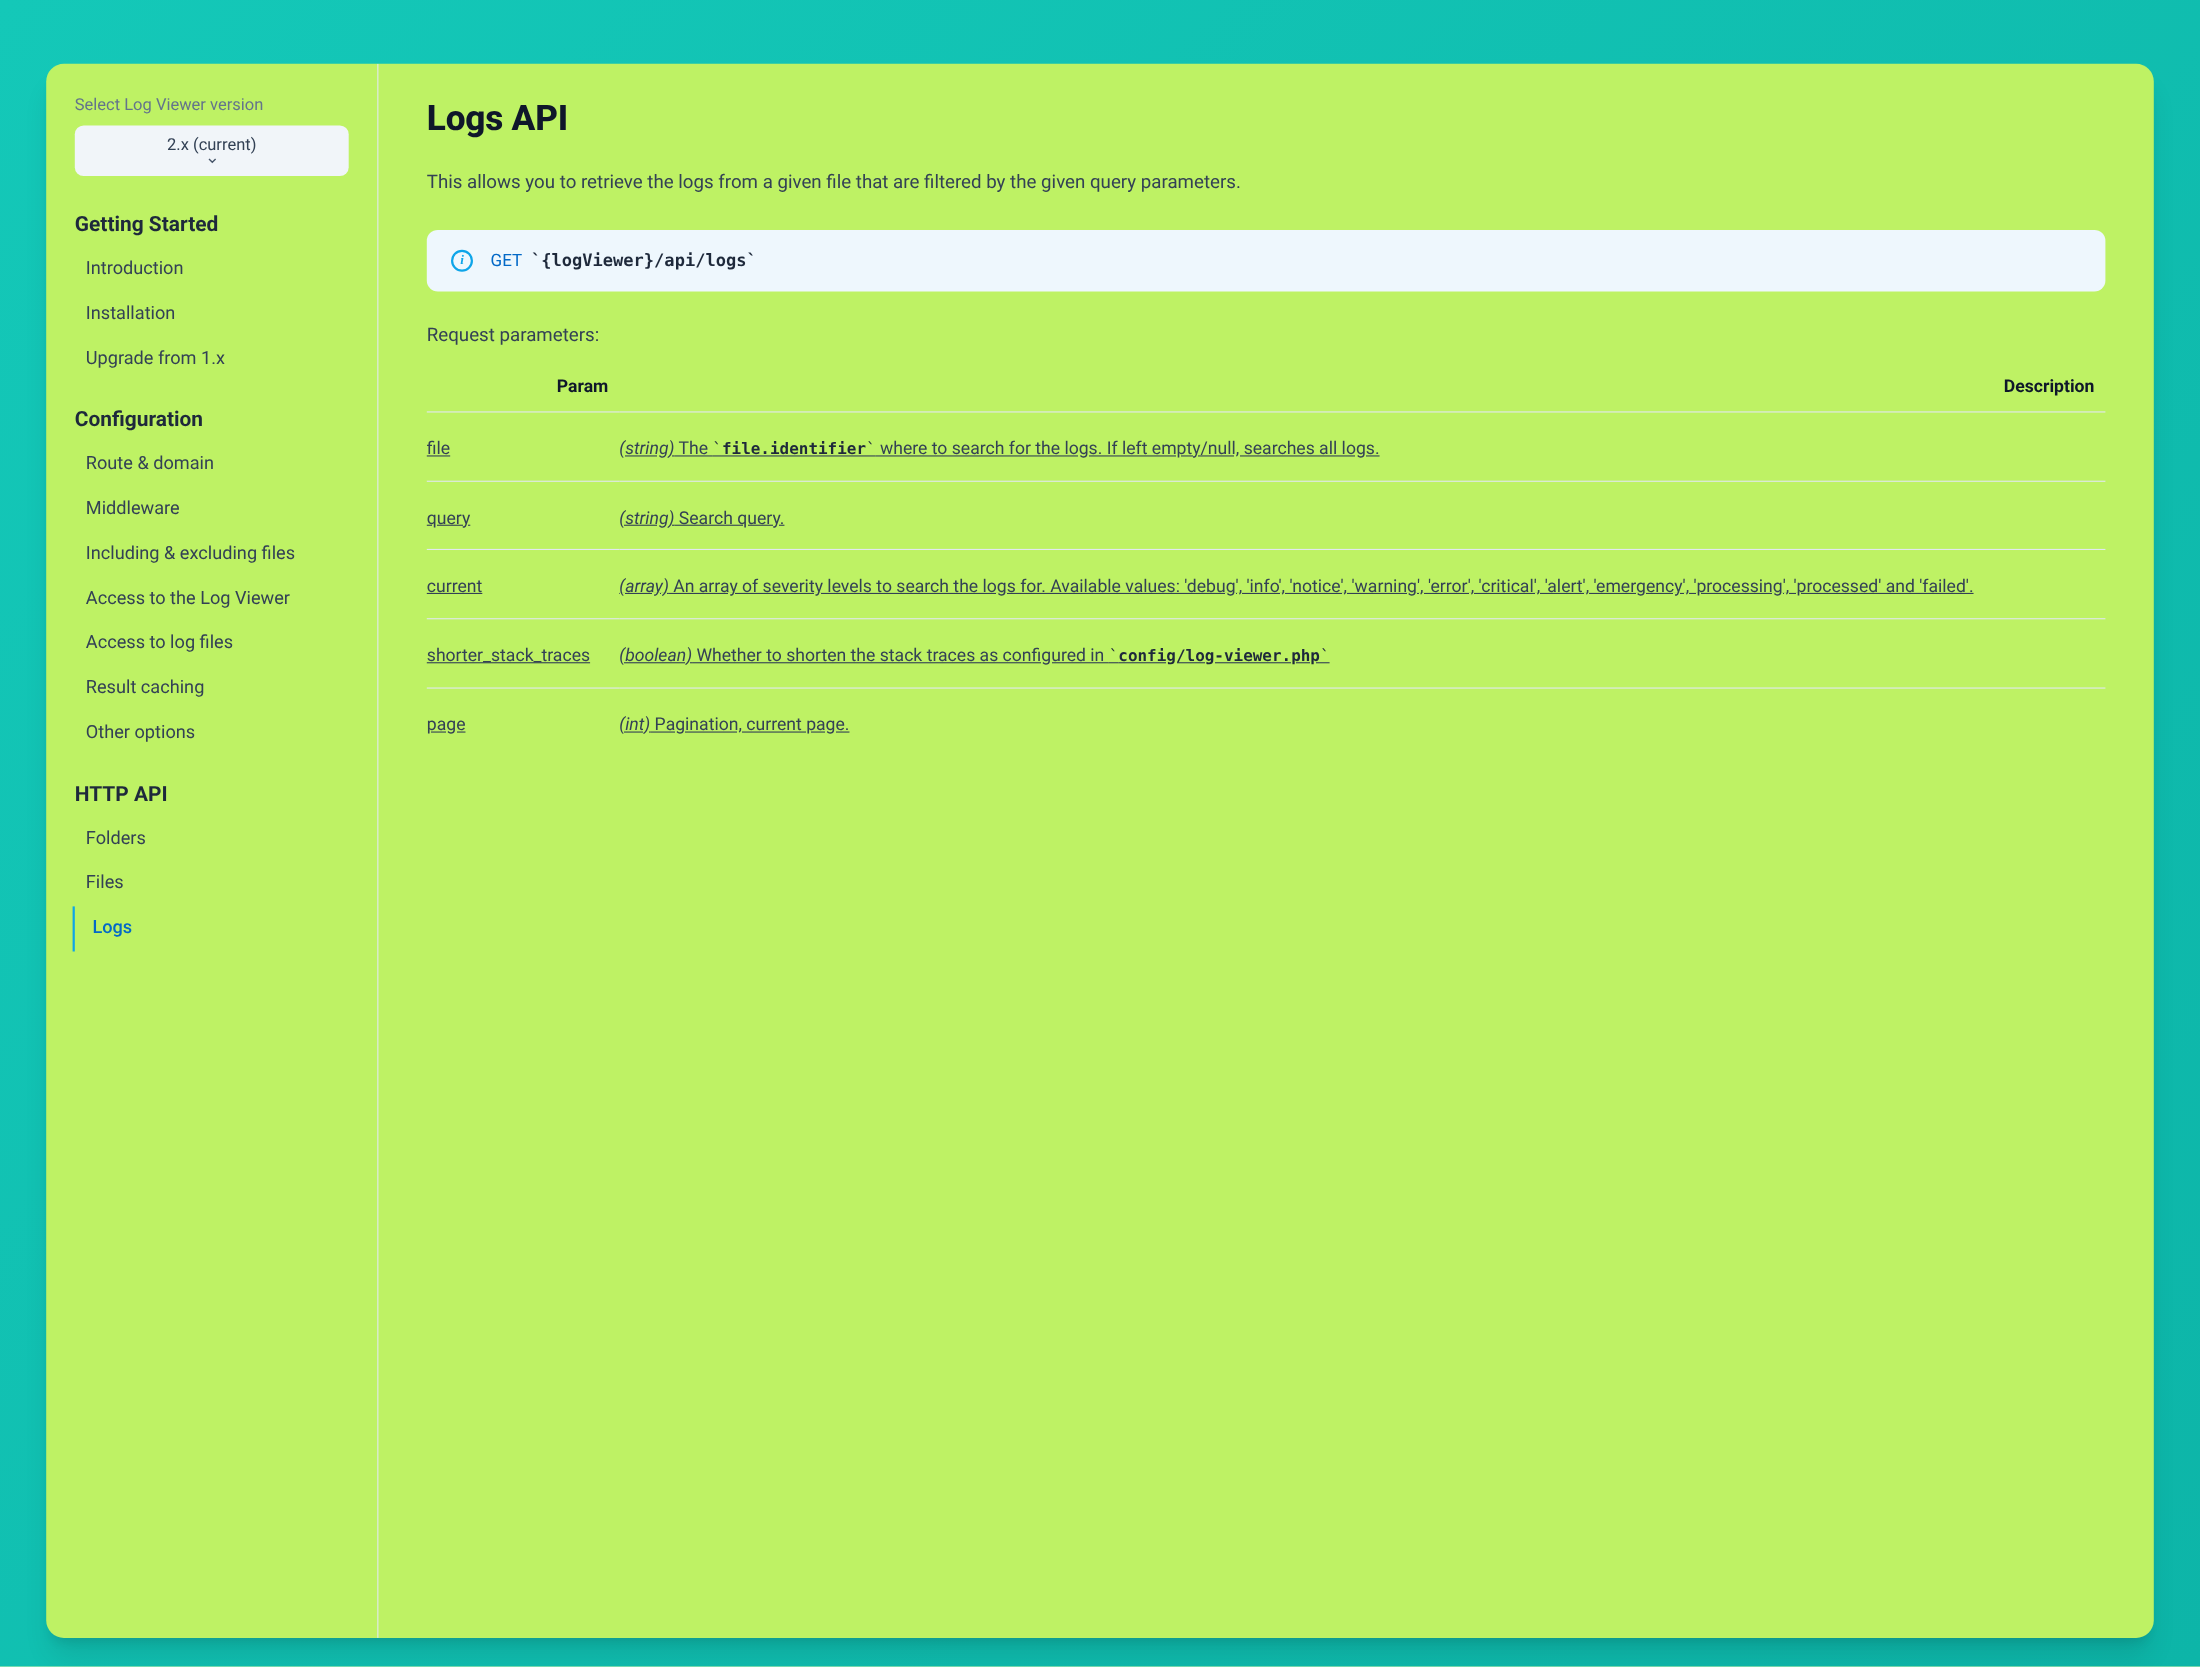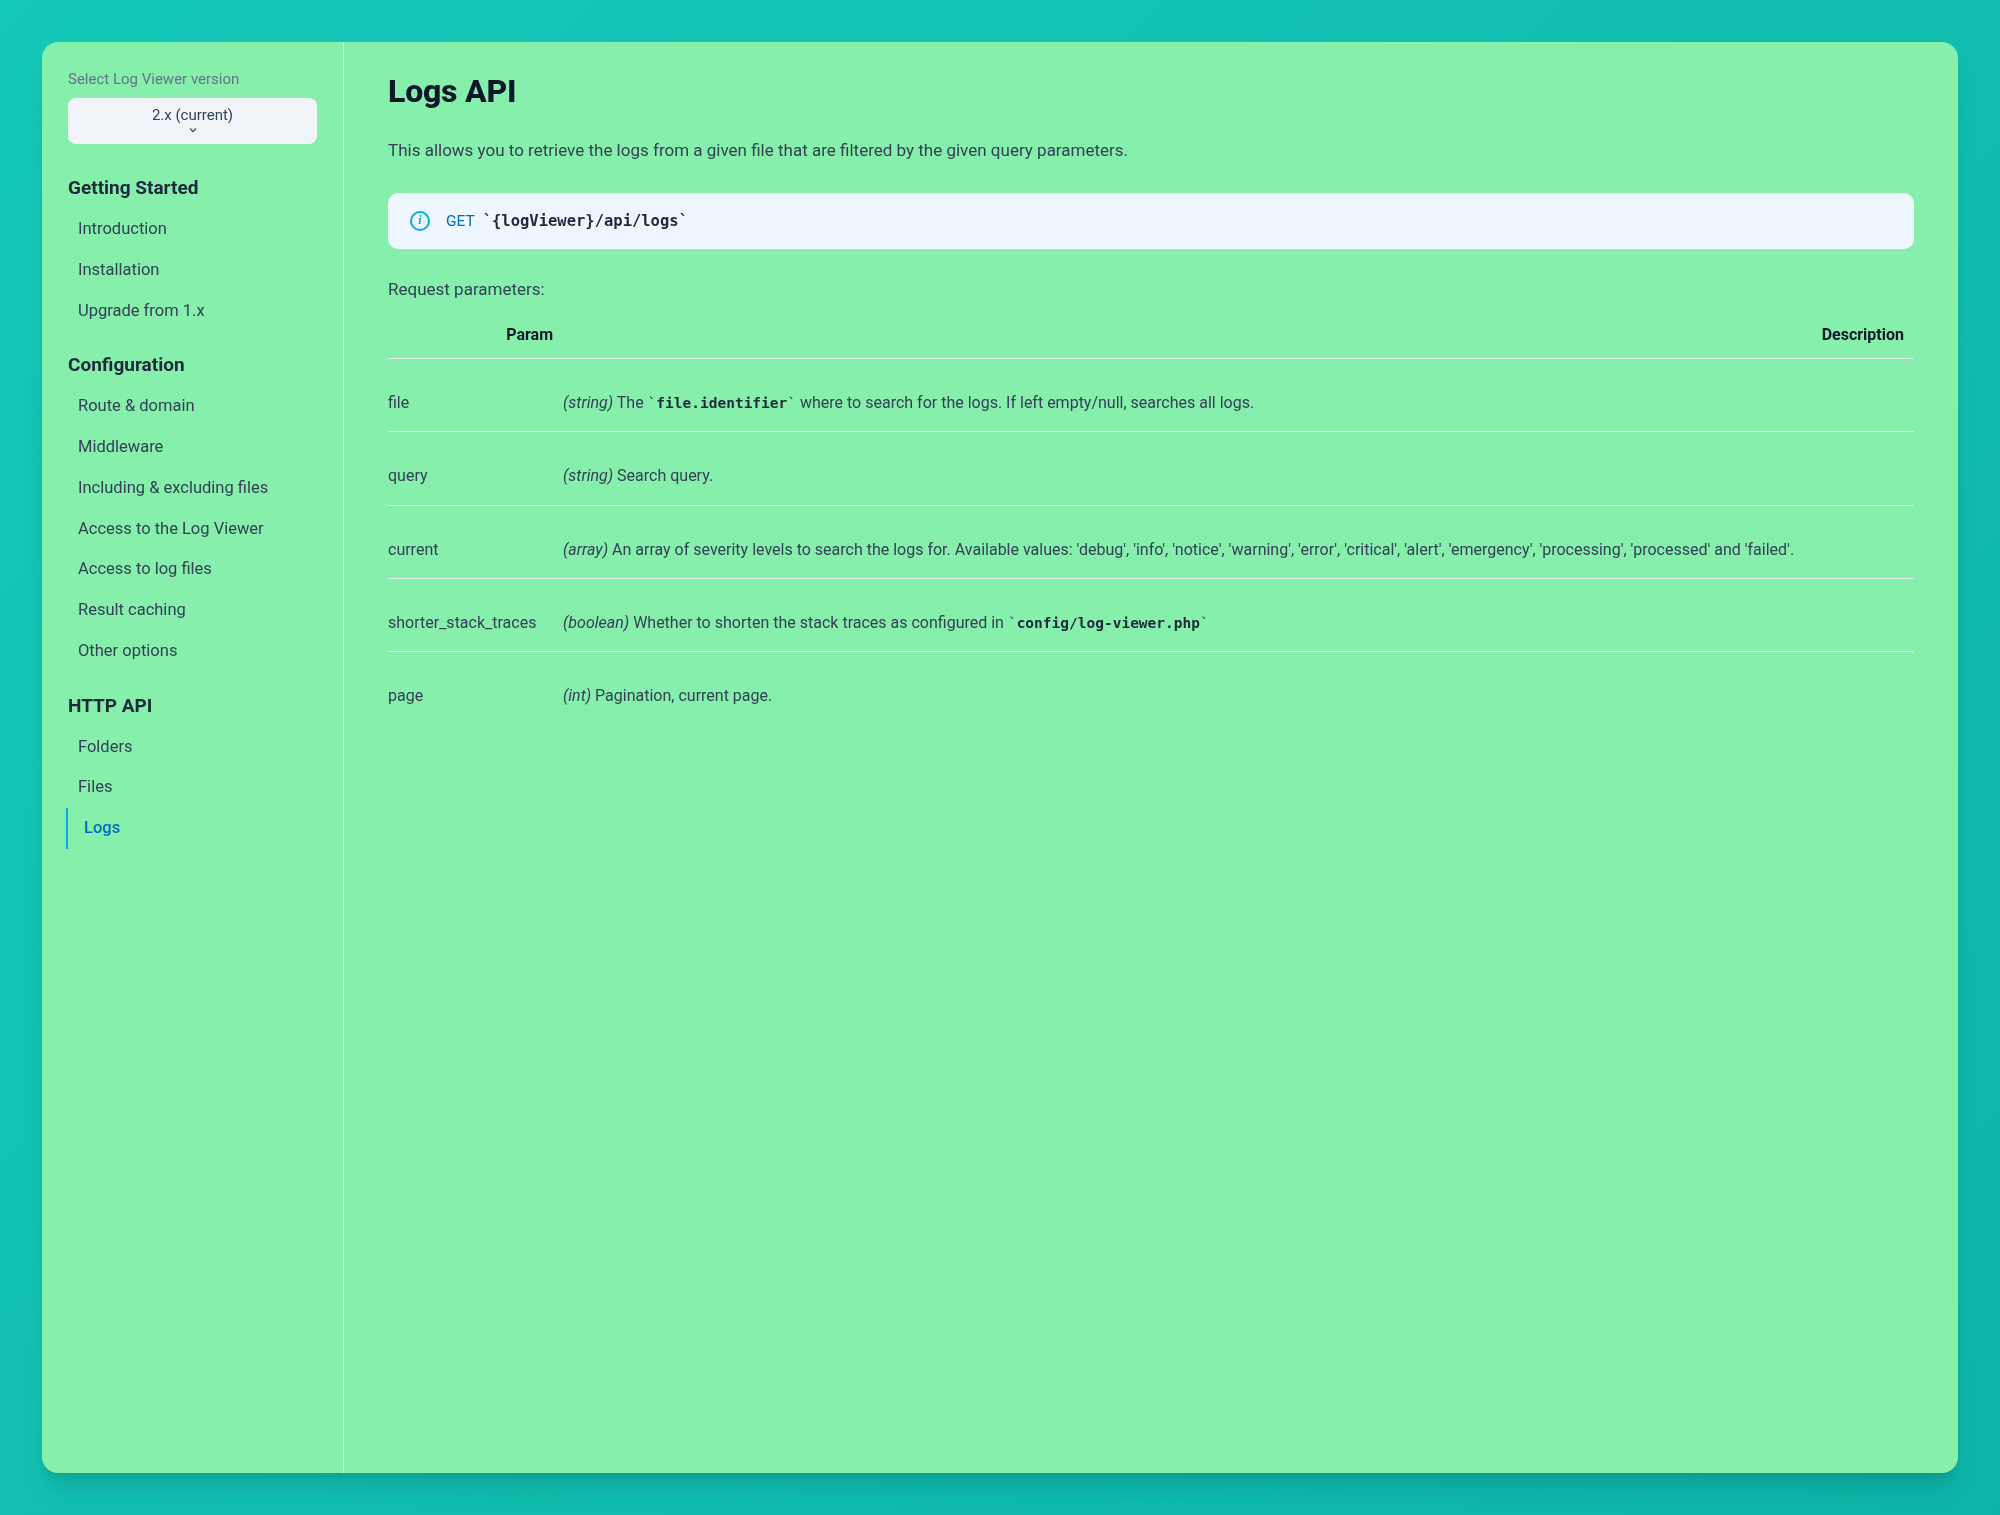--- a/index.html
+++ b/index.html
@@ -4,26 +4,27 @@
 <style>
   * { box-sizing: border-box; margin: 0; padding: 0; }
   html, body { height: 100%; }
   body {
     font-family: -apple-system, BlinkMacSystemFont, "Segoe UI", Roboto, "Helvetica Neue", Arial, sans-serif;
     background: linear-gradient(135deg, #14c8b8 0%, #0db5a8 100%);
     padding: 42px;
     color: #1e293b;
   }
   .window {
-    background: #86efac;
+    background: #bef264;
     border-radius: 16px;
     height: 100%;
     display: flex;
     overflow: hidden;
     box-shadow: 0 20px 25px -5px rgba(0,0,0,0.1), 0 8px 10px -6px rgba(0,0,0,0.1);
+    margin-top: 16px;
   }
 
   
   .sidebar {
     width: 302px;
     border-right: 1px solid #e2e8f0;
     padding: 28px 26px 28px 26px;
     overflow-y: auto;
     flex-shrink: 0;
   }
@@ -136,25 +137,26 @@
   }
   table.params th {
     text-align: right;
     font-weight: 700;
     color: #0f172a;
     padding: 0 10px 14px 0;
     border-bottom: 1px solid #e2e8f0;
     font-size: 16px;
   }
   table.params td {
-    padding: 31px 10px 15px 0;
+    padding: 20px 10px 15px 0;
     border-bottom: 1px solid #e2e8f0;
     vertical-align: top;
     color: #334155;
     line-height: 1.65;
+    text-decoration: underline;
   }
   table.params tr:last-child td { border-bottom: none; }
   table.params td.param-name {
     color: #334155;
     white-space: nowrap;
     width: 175px;
     padding-right: 16px;
   }
   .ptype {
     font-style: italic;

